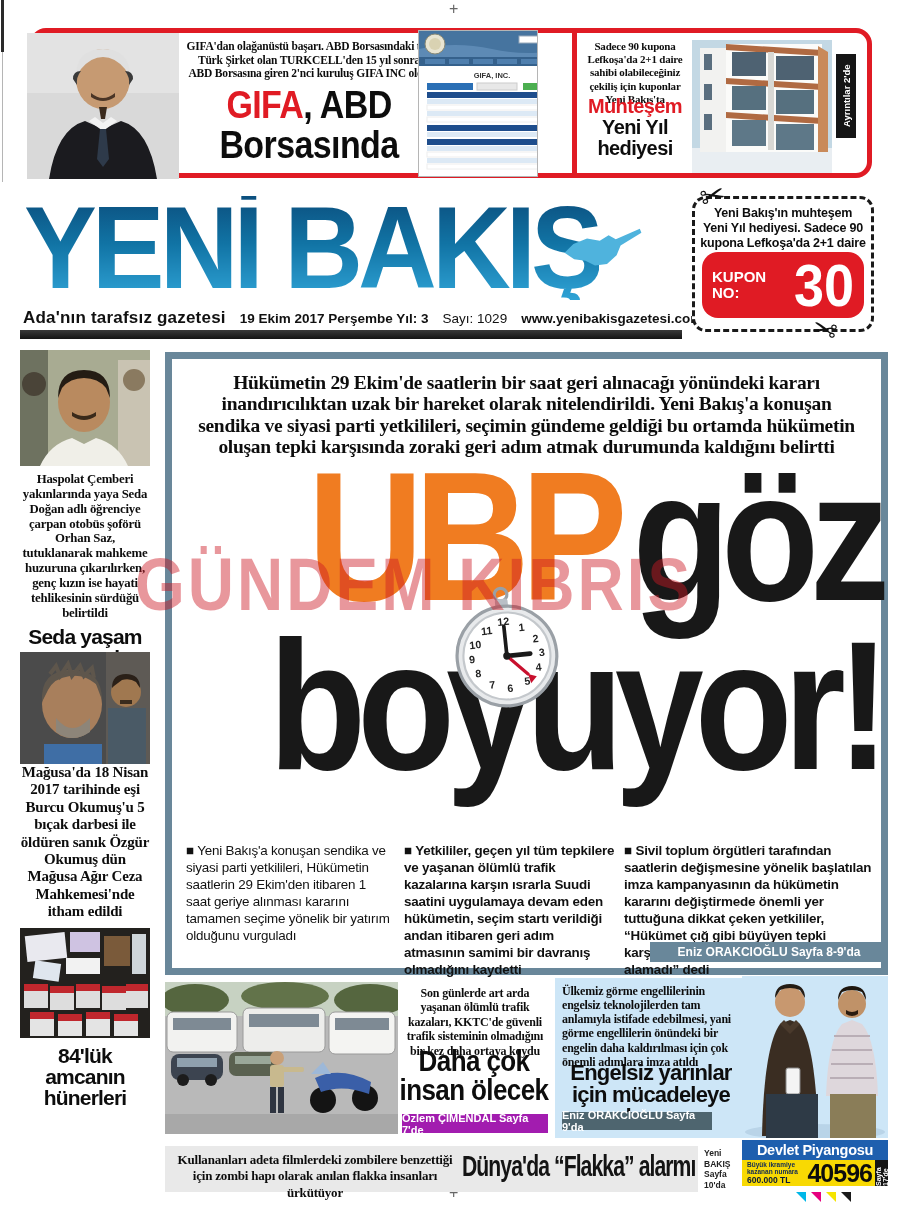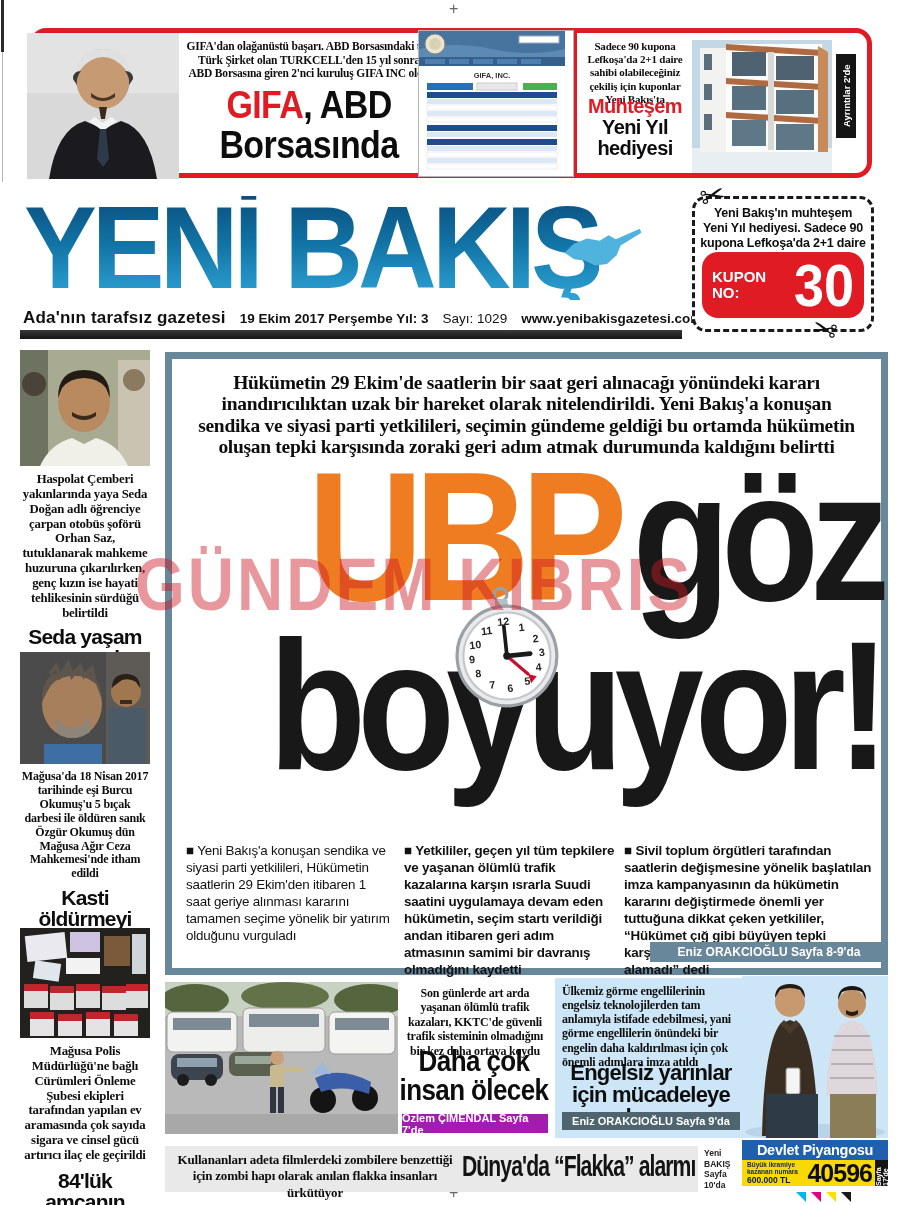--- a/index.html
+++ b/index.html
@@ -47,21 +47,21 @@
       <path d="M73 96 L79 96 L82 126 L76 134 L70 126 Z" fill="#2e3a4a"></path>
     </svg>
   </div>
 
   <div class="abs serif deck" style="left:186px;top:40px;width:246px;font-size:11.5px;line-height:1.18">GIFA'dan olağanüstü başarı. ABD Borsasındaki tek Türk Şirket olan TURKCELL'den 15 yıl sonra ABD Borsasına giren 2'nci kuruluş GIFA INC oldu</div>
   <div class="abs hl" style="left:186px;top:86px;width:246px;font-size:34px;line-height:1.02;transform:scaleY(1.12);transform-origin:top center">
     <span class="red">GIFA</span><span>, ABD</span><br>
     <span>Borsasında</span>
   </div>
 
-  <div class="abs" style="left:418px;top:30px;width:156px;height:147px;border:1px solid #b5b5b5;background:#fff;overflow:hidden">
+  <div class="abs" style="left:418px;top:30px;width:120px;height:147px;border:1px solid #b5b5b5;background:#fff;overflow:hidden">
     <svg width="146" height="145" viewBox="0 0 146 145">
       <rect width="146" height="26" fill="#46749f"></rect>
       <path d="M0 18 Q36 10 73 18 T146 18 L146 26 L0 26 Z" fill="#5d8ab5"></path>
       <circle cx="16" cy="13" r="10" fill="#e9e5d2" stroke="#8a8a76"></circle>
       <circle cx="16" cy="13" r="6" fill="#d9d2b2"></circle>
       <rect x="100" y="5" width="40" height="7" fill="#fff" stroke="#9ab"></rect>
       <rect x="0" y="26" width="146" height="9" fill="#35618c"></rect>
       <rect x="6" y="28" width="20" height="5" fill="#4f7fae"></rect>
         <rect x="30" y="28" width="20" height="5" fill="#4f7fae"></rect>
         <rect x="54" y="28" width="20" height="5" fill="#4f7fae"></rect>
@@ -174,21 +174,21 @@
         <path d="M92 36 Q92 22 106 22 Q120 22 120 36 L116 30 Q110 26 102 28 L94 34 Z" fill="#2a2018"></path>
         <path d="M100 48 L112 48 L112 52 L100 52 Z" fill="#3a2c1e"></path>
         <rect x="88" y="56" width="38" height="56" fill="#4a5a66"></rect>
         <ellipse cx="52" cy="52" rx="30" ry="34" fill="#a87f5c"></ellipse>
         <path d="M22 50 Q20 18 52 18 Q82 18 82 48 L76 32 Q64 22 50 24 Q34 26 28 38 Z" fill="#5e564c"></path>
         <path d="M30 22 L36 14 L40 24 L48 12 L52 24 L60 14 L64 24 L72 16 L74 26" stroke="#5e564c" stroke-width="4" fill="none"></path>
         <path d="M36 66 Q52 86 70 66 L70 80 Q52 92 36 80 Z" fill="#8d8579"></path>
         <rect x="24" y="92" width="58" height="20" fill="#3f6ea5"></rect>
       </svg>
     </div>
-    <div class="serif deck" style="margin-top:6px;font-size:12px;line-height:1.16">Mağusa'da 18 Nisan 2017 tarihinde eşi Burcu Okumuş'u 5 bıçak darbesi ile öldüren sanık Özgür Okumuş dün Mağusa Ağır Ceza Mahkemesi'nde itham edildi</div>
+    <div class="serif deck" style="font-size:15px;line-height:1.16">Mağusa'da 18 Nisan 2017 tarihinde eşi Burcu Okumuş'u 5 bıçak darbesi ile öldüren sanık Özgür Okumuş dün Mağusa Ağır Ceza Mahkemesi'nde itham edildi</div>
     <div class="hl" style="margin-top:6px;font-size:21px;line-height:1.0;letter-spacing:-0.8px">Kasti öldürmeyi kabul etmedi</div>
     <div class="bar" style="margin-top:6px;height:18px;background:#4a7fa5;font-size:10.5px">Gamze PİR BAYKUR Sayfa 3'te</div>
   </div>
 
   <div class="abs" style="left:20px;top:928px;width:130px">
     <div style="width:130px;height:110px;overflow:hidden">
       <svg width="130" height="110" viewBox="0 0 130 110">
         <rect width="130" height="110" fill="#23211e"></rect>
         <rect x="6" y="6" width="40" height="26" fill="#e9e9ef" transform="rotate(-6 26 19)"></rect>
         <rect x="50" y="4" width="30" height="20" fill="#cfc3e2"></rect>
@@ -211,21 +211,20 @@
             <rect x="10" y="84" width="24" height="7" fill="#c0272d"></rect>
           <rect x="38" y="86" width="24" height="22" fill="#e4e4e4"></rect>
             <rect x="38" y="86" width="24" height="7" fill="#c0272d"></rect>
           <rect x="66" y="84" width="24" height="24" fill="#e4e4e4"></rect>
             <rect x="66" y="84" width="24" height="7" fill="#c0272d"></rect>
           <rect x="94" y="86" width="24" height="22" fill="#e4e4e4"></rect>
             <rect x="94" y="86" width="24" height="7" fill="#c0272d"></rect>
         </g>
       </svg>
     </div>
-    <div class="serif deck" style="margin-top:6px;font-size:12.8px;line-height:1.16">Mağusa Polis Müdürlüğü'ne bağlı Cürümleri Önleme Şubesi ekipleri tarafından yapılan ev aramasında çok sayıda sigara ve cinsel gücü artırıcı ilaç ele geçirildi</div>
     <div class="hl" style="margin-top:7px;font-size:21px;line-height:1.0;letter-spacing:-0.8px">84'lük amcanın hünerleri</div>
 
   </div>
 
   <div class="abs" style="left:165px;top:352px;width:723px;height:623px;border:7px solid #69879a;background:#fff"></div>
 
   <div class="abs serif" style="left:196px;top:372px;width:661px;font-size:19.5px;font-weight:bold;text-align:center;line-height:1.1;letter-spacing:-0.3px;color:#0d0d0d">Hükümetin 29 Ekim'de saatlerin bir saat geri alınacağı yönündeki kararı inandırıcılıktan uzak bir hareket olarak nitelendirildi. Yeni Bakış'a konuşan sendika ve siyasi parti yetkilileri, seçimin gündeme geldiği bu ortamda hükümetin oluşan tepki karşısında zoraki geri adım atmak durumunda kaldığını belirtti</div>
 
   <div class="abs" style="left:172px;top:452px;width:709px;text-align:right;z-index:2">
     <div style="font-size:160px;font-weight:bold;letter-spacing:-9px;line-height:0.92;transform:scaleY(1.15);transform-origin:top center;white-space:nowrap">
@@ -317,21 +316,21 @@
   <div class="abs serif deck" style="left:402px;top:986px;width:146px;font-size:12px;line-height:1.2">Son günlerde art arda yaşanan ölümlü trafik kazaları, KKTC'de güvenli trafik sisteminin olmadığını bir kez daha ortaya koydu</div>
   <div class="abs hl" style="left:398px;top:1046px;width:152px;font-size:26px;line-height:1.0;transform:scaleY(1.12);transform-origin:top center">
     <span>Daha çok</span><br>
     <span>insan ölecek</span>
   </div>
   <div class="abs bar" style="left:402px;top:1114px;width:146px;height:19px;background:#a21caf;font-size:11px">Özlem ÇİMENDAL Sayfa 7'de</div>
 
   <div class="abs" style="left:555px;top:978px;width:333px;height:160px;background:#cde6f7"></div>
   <div class="abs serif deck" style="left:562px;top:984px;width:180px;font-size:12px;line-height:1.18;text-align:left">Ülkemiz görme engellilerinin engelsiz teknolojilerden tam anlamıyla istifade edebilmesi, yani görme engellilerin önündeki bir engelin daha kaldırılması için çok önemli adımlara imza atıldı</div>
   <div class="abs hl" style="left:558px;top:1062px;width:186px;font-size:22px;line-height:1.0;letter-spacing:-0.8px">Engelsiz yarınlar için mücadeleye devam</div>
-  <div class="abs bar" style="left:562px;top:1112px;width:178px;height:18px;background:#4e656f;font-size:11px">Eniz ORAKCIOĞLU Sayfa 9'da</div>
+  <div class="abs bar" style="left:562px;top:1112px;width:150px;height:18px;background:#4e656f;font-size:11px">Eniz ORAKCIOĞLU Sayfa 9'da</div>
   <div class="abs" style="left:742px;top:976px;width:146px;height:162px;overflow:hidden">
     <svg width="146" height="162" viewBox="0 0 146 162">
       <rect width="146" height="162" fill="#cde6f7"></rect>
       <ellipse cx="73" cy="156" rx="70" ry="8" fill="#b9d4e8"></ellipse>
       <g>
         <circle cx="48" cy="26" r="15" fill="#c8986f"></circle>
         <path d="M33 22 Q33 8 48 8 Q63 8 63 22 L58 14 Q48 10 38 14 Z" fill="#241c14"></path>
         <path d="M20 160 Q22 70 38 48 L48 44 L58 48 Q74 70 76 160 Z" fill="#3a2d22"></path>
         <path d="M38 48 L48 58 L58 48 L54 44 L48 50 L42 44 Z" fill="#4a3a2c"></path>
         <rect x="44" y="92" width="14" height="26" rx="2" fill="#f4f4f4" stroke="#888"></rect>

